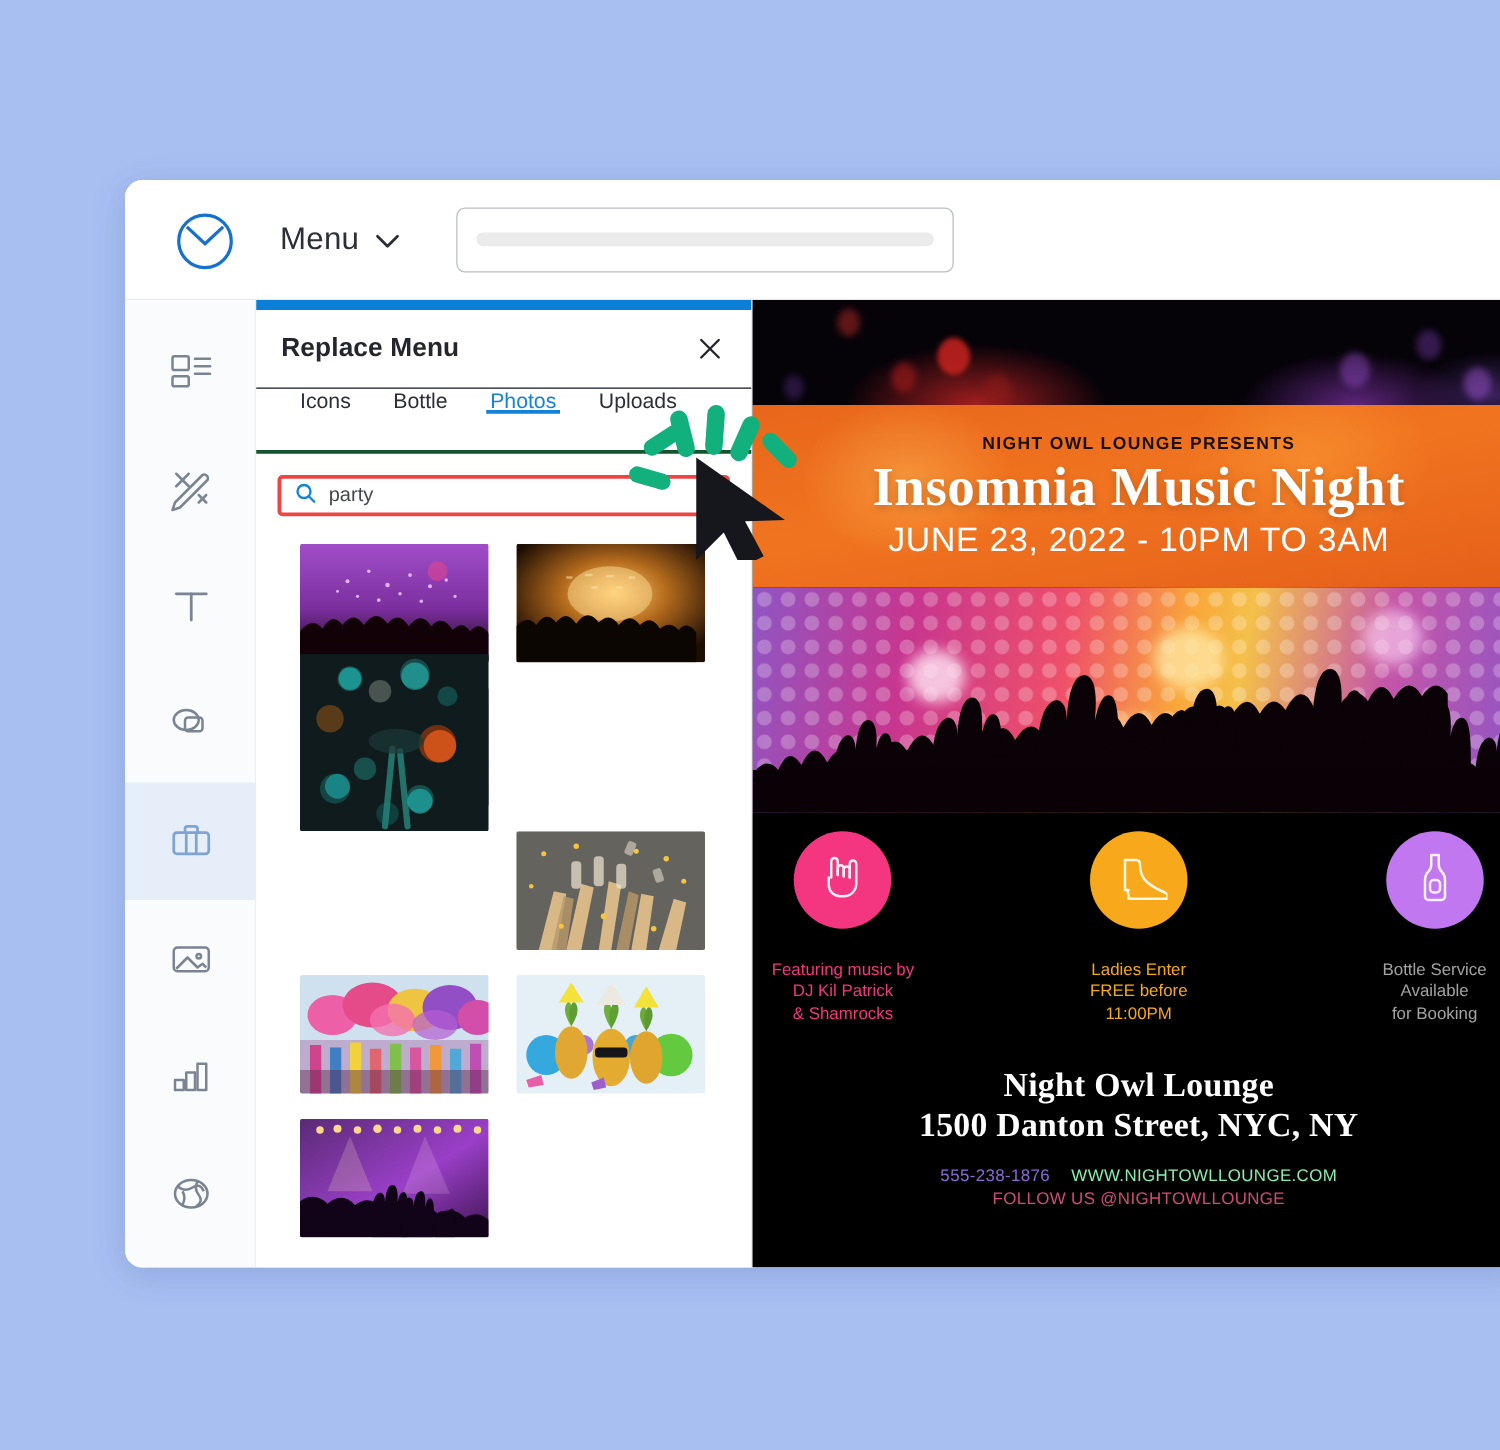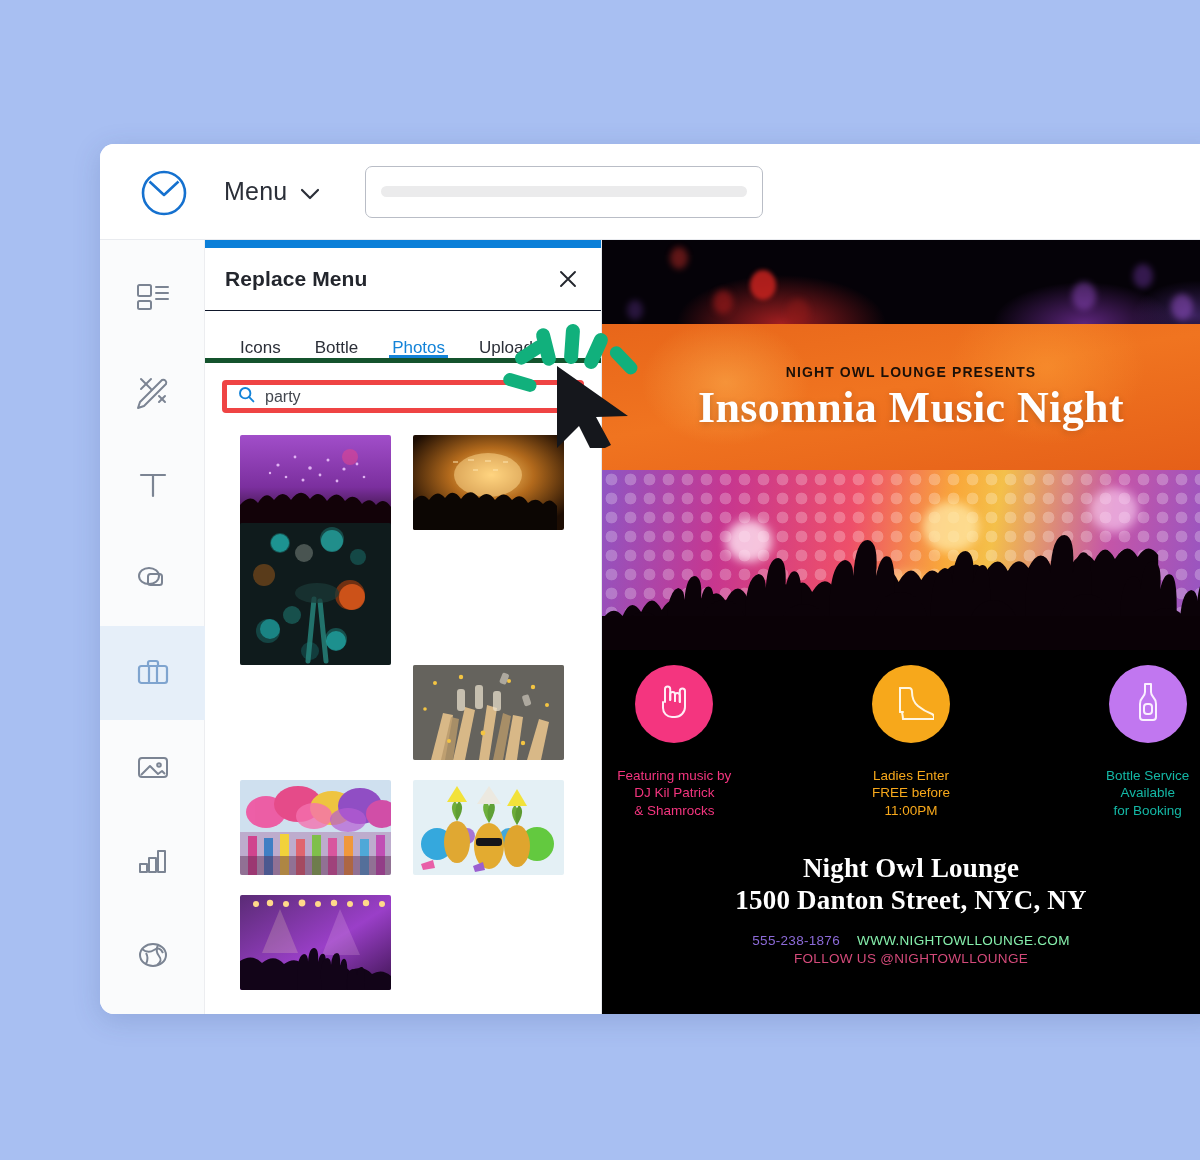--- a/index.html
+++ b/index.html
@@ -85,41 +85,41 @@
     height: 63px; flex: 0 0 63px;
     display: flex; align-items: center; justify-content: space-between;
     padding: 0 22px 0 20px;
     border-bottom: 1px solid #0f172a;
   }
   .panel-title { font-size: 21px; font-weight: bold; color: #23262d; letter-spacing: .1px; }
   .panel-close { width: 22px; height: 22px; cursor: pointer; }
 
   .tabs {
     height: 52px; flex: 0 0 52px;
-    display: flex; align-items: flex-end;
+    display: flex; align-items: flex-start;
     padding-left: 18px; gap: 0;
-    border-bottom: 5px solid #14532d;
+    border-bottom: 3px solid #14532d;
   }
   .tab {
     display: flex; align-items: center;
     padding: 0 17px;
     font-size: 17px; color: #2b2f38;
     cursor: pointer; position: relative;
   }
   .tab.active { color: #1383d8; }
   .tab.active::after {
     content: ""; position: absolute;
     left: 14px; right: 14px; bottom: 0; height: 3px;
     background: #1383d8;
   }
 
   .search-wrap { padding: 17px 17px 0 17px; }
   .search-box {
     height: 33px;
-    border: 5px solid #ef4444; border-radius: 4px;
+    border: 3px solid #ef4444; border-radius: 4px;
     display: flex; align-items: center; gap: 10px;
     padding: 0 11px; background: #fff;
     cursor: text;
   }
   .search-text { font-size: 16px; color: #43474f; }
 
   .photo-grid {
     flex: 1 1 auto;
     padding: 22px 17px 0 35px;
     display: flex; flex-wrap: wrap;
@@ -635,20 +635,21 @@
           <div class="bokeh" style="left:11%;top:8%;width:18px;height:22px;background:#d0302a;opacity:.45;filter:blur(3px);"></div>
           <div class="bokeh" style="left:76%;top:50%;width:24px;height:28px;background:#9b4fd0;opacity:.45;filter:blur(3px);"></div>
           <div class="bokeh" style="left:86%;top:28%;width:20px;height:24px;background:#7d3db8;opacity:.4;filter:blur(3px);"></div>
           <div class="bokeh" style="left:92%;top:64%;width:22px;height:26px;background:#a85ce0;opacity:.45;filter:blur(3px);"></div>
           <div class="bokeh" style="left:4%;top:72%;width:16px;height:20px;background:#6b3aa0;opacity:.35;filter:blur(3px);"></div>
         </div>
 
         <div class="poster-orange">
           <div class="poster-presents">NIGHT OWL LOUNGE PRESENTS</div>
           <div class="poster-headline">Insomnia Music Night</div>
+          <div class="poster-date">JUNE 23, 2022 - 10PM TO 3AM</div>
         </div>
 
         <div class="poster-crowd">
           <div class="dotgrid"></div>
           <div class="glowspot" style="left:20%;top:28%;width:46px;height:42px;background:#ffe6f4;opacity:.8;"></div>
           <div class="glowspot" style="left:52%;top:18%;width:56px;height:50px;background:#ffe9a8;opacity:.75;"></div>
           <div class="glowspot" style="left:79%;top:10%;width:48px;height:44px;background:#ffd9f8;opacity:.6;"></div>
           <div class="glowspot" style="left:44%;top:56%;width:64px;height:44px;background:#ffd27a;opacity:.55;"></div>
           <svg viewBox="0 0 600 180" preserveAspectRatio="none" style="position:absolute;inset:0;width:100%;height:100%;">
             <g fill="#0b0208">
@@ -715,21 +716,21 @@
           </div>
 
           <div class="badge">
             <div class="badge-circle" style="background:#c177f0;">
               <span>
               <svg width="42" height="44" viewBox="0 0 42 44" fill="none" stroke="#fbf0ff" stroke-width="2" stroke-linejoin="round" stroke-linecap="round">
                 <path d="M18 4 h6 v8 q0 3 2.5 5.5 Q29 20 29 24 v13 a3 3 0 0 1-3 3 h-10 a3 3 0 0 1-3-3 V24 q0-4 2.5-6.5 Q18 15 18 12 Z"></path>
                 <rect x="17" y="24" width="8" height="10" rx="3"></rect>
               </svg></span>
             </div>
-            <div class="badge-caption" style="color:#14b8a6;">
+            <div class="badge-caption" style="color:#a3a3a3;">
               <div>Bottle Service</div>
               <div>Available</div>
               <div>for Booking</div>
             </div>
           </div>
         </div>
 
         <div class="poster-footer">
           <div class="venue">Night Owl Lounge</div>
           <div class="venue">1500 Danton Street, NYC, NY</div>

